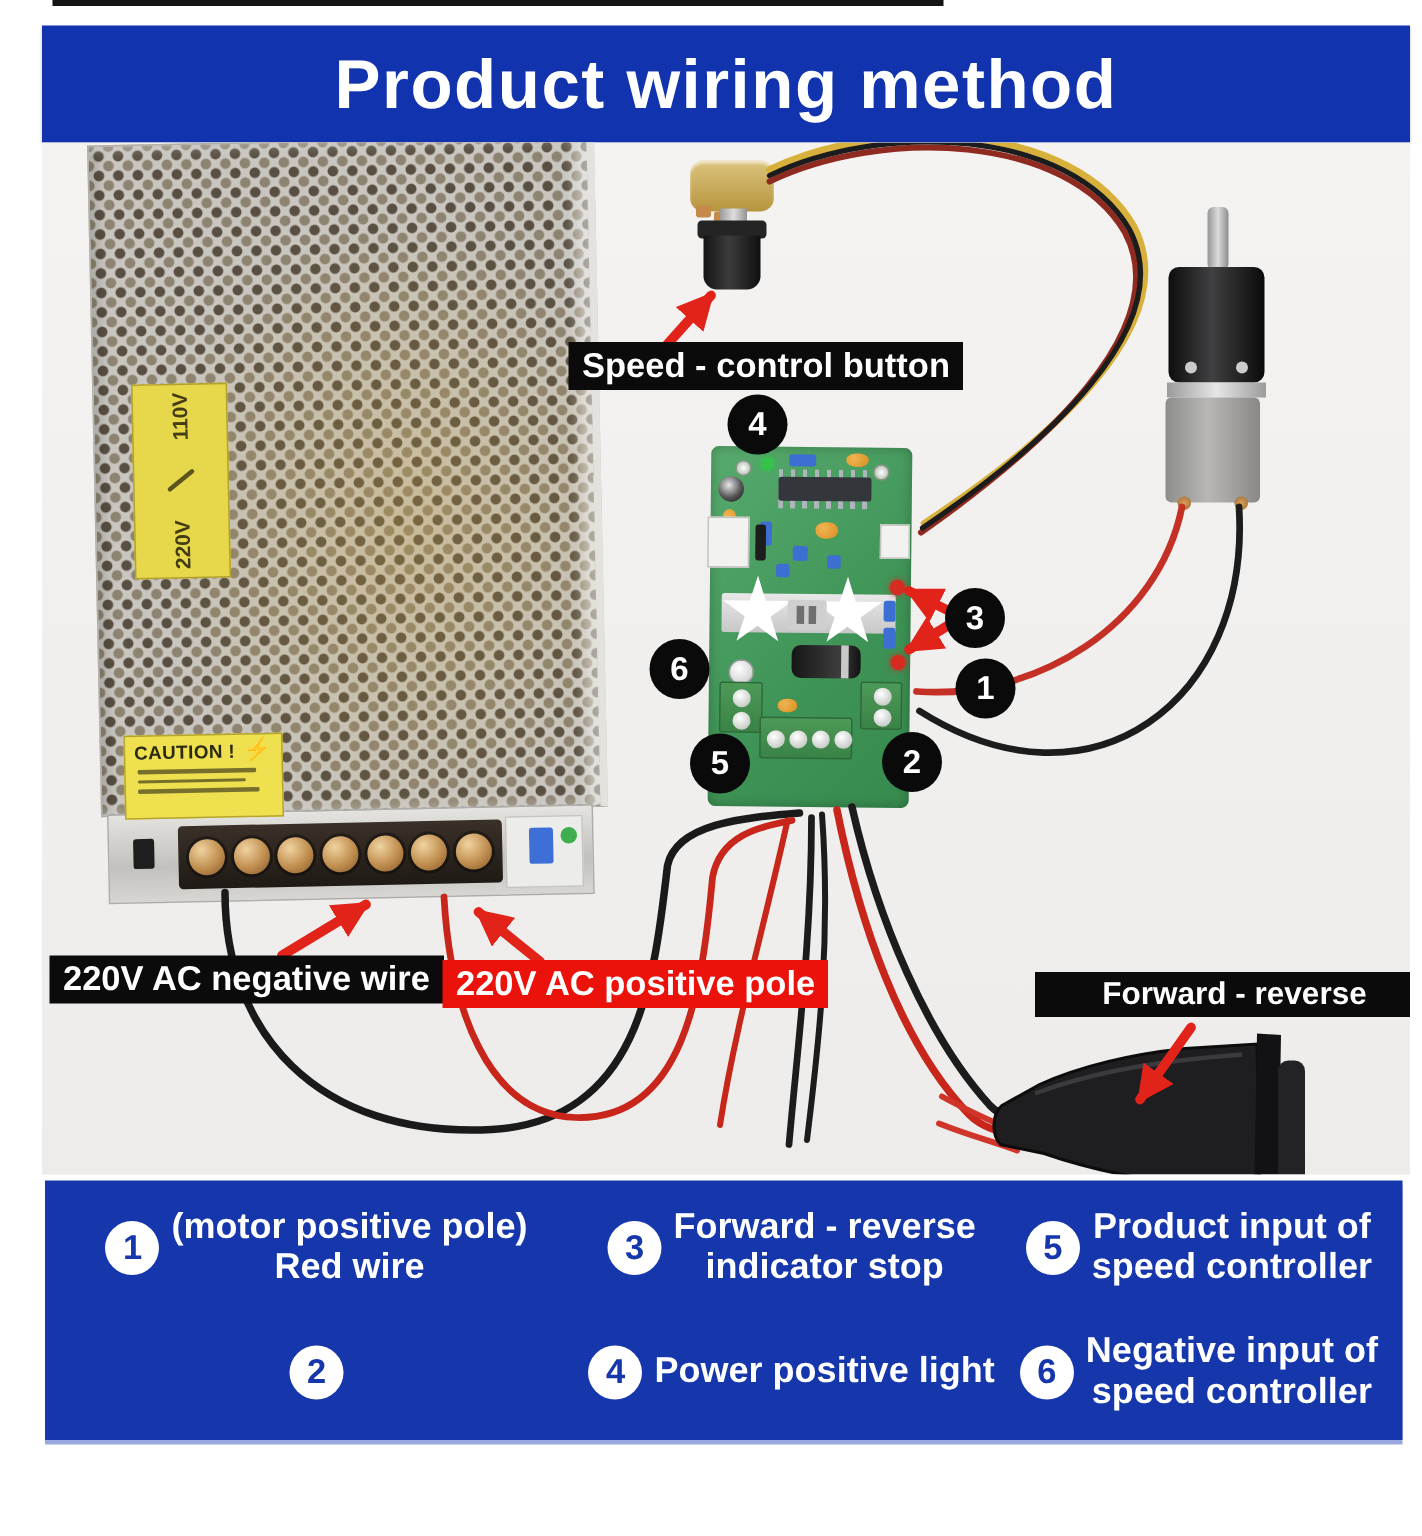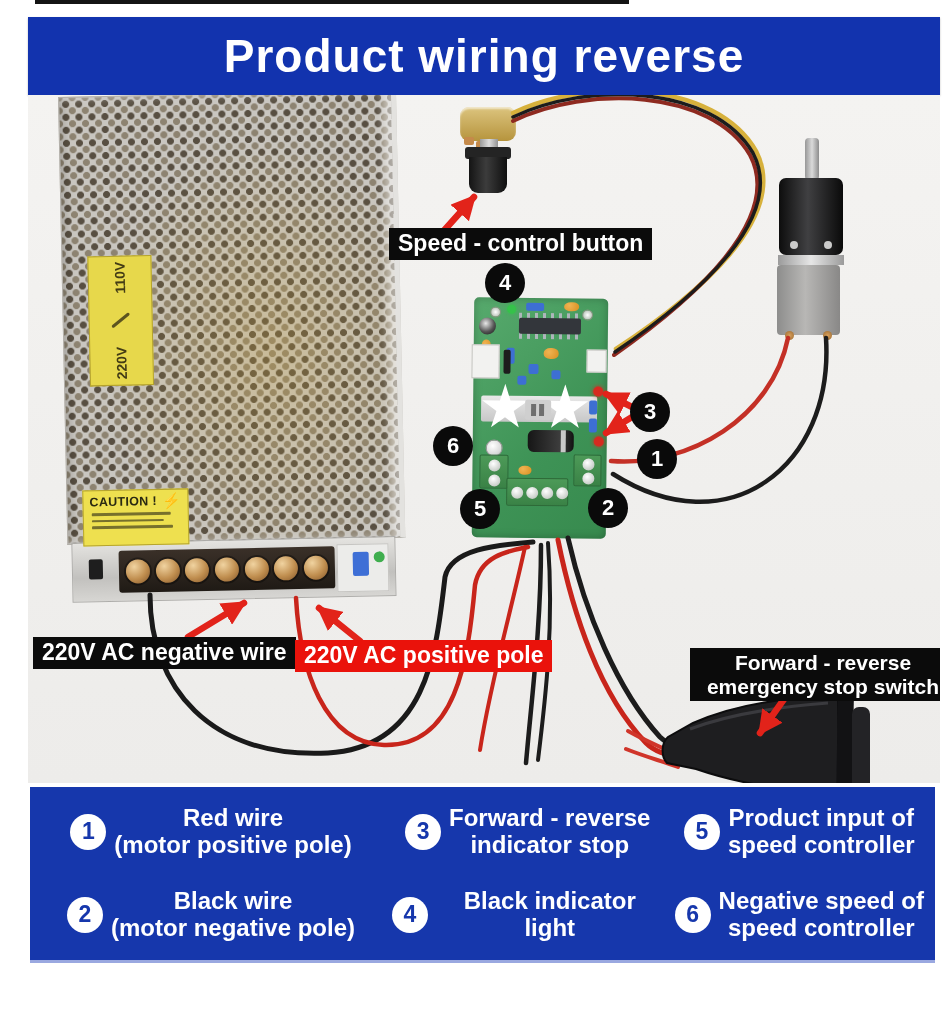--- a/index.html
+++ b/index.html
@@ -135,21 +135,21 @@
     display:flex;align-items:center;justify-content:center;font-size:23px;font-weight:800;}
   .leg-text{display:flex;flex-direction:column;}
   .leg-text span:empty{display:none;}
 </style>
 </head>
 <body>
 
 <div class="top-strip"></div>
 
 <header class="banner">
-  <h1>Product wiring reverse</h1>
+  <h1>Product wiring method</h1>
 </header>
 
 <div class="photo">
 
   <div class="psu">
     <div class="psu-mesh"></div>
     <div class="psu-vlabel">
       <span class="v">110V</span>
       <span class="v-zig"></span>
       <span class="v">220V</span>
@@ -298,72 +298,67 @@
     <g fill="none" stroke="#e2231a" stroke-width="6.5" stroke-linecap="round">
       <path d="M412,140 L446,102" marker-end="url(#ah)"></path>
       <path d="M160,542 L216,508" marker-end="url(#ah)"></path>
       <path d="M332,546 L291,513" marker-end="url(#ah)"></path>
       <path d="M604,312 L578,299" marker-end="url(#ah)"></path>
       <path d="M604,322 L578,338" marker-end="url(#ah)"></path>
       <path d="M766,590 L732,638" marker-end="url(#ah)"></path>
     </g>
   </svg>
 
-  <div class="tag" style="left:361px;top:133px;">Speed - control button</div>
+  <div class="tag" style="left:351px;top:133px;">Speed - control button</div>
   <div class="tag" style="left:5px;top:542px;">220V AC negative wire</div>
   <div class="tag red" style="left:267px;top:545px;">220V AC positive pole</div>
   <div class="tag center" style="left:662px;top:553px;width:248px;">
     <span>Forward - reverse</span>
-    <span>emergency stop switch</span>
   </div>
 
   <div class="marker" style="left:457px;top:168px;">4</div>
   <div class="marker" style="left:602px;top:297px;">3</div>
   <div class="marker" style="left:609px;top:344px;">1</div>
   <div class="marker" style="left:405px;top:331px;">6</div>
   <div class="marker" style="left:432px;top:394px;">5</div>
   <div class="marker" style="left:560px;top:393px;">2</div>
 </div>
 
 <section class="legend">
   <div class="leg-item">
     <span class="leg-num">1</span>
     <span class="leg-text">
+      <span>(motor positive pole)</span>
       <span>Red wire</span>
-      <span>(motor positive pole)</span>
     </span>
   </div>
   <div class="leg-item">
     <span class="leg-num">3</span>
     <span class="leg-text">
       <span>Forward - reverse</span>
       <span>indicator stop</span>
     </span>
   </div>
   <div class="leg-item">
     <span class="leg-num">5</span>
     <span class="leg-text">
       <span>Product input of</span>
       <span>speed controller</span>
     </span>
   </div>
   <div class="leg-item">
     <span class="leg-num">2</span>
-    <span class="leg-text">
-      <span>Black wire</span>
-      <span>(motor negative pole)</span>
-    </span>
   </div>
   <div class="leg-item">
     <span class="leg-num">4</span>
     <span class="leg-text">
-      <span>Black indicator light</span>
+      <span>Power positive light</span>
 
     </span>
   </div>
   <div class="leg-item">
     <span class="leg-num">6</span>
     <span class="leg-text">
-      <span>Negative speed of</span>
+      <span>Negative input of</span>
       <span>speed controller</span>
     </span>
   </div>
 </section>
 
 </body></html>

